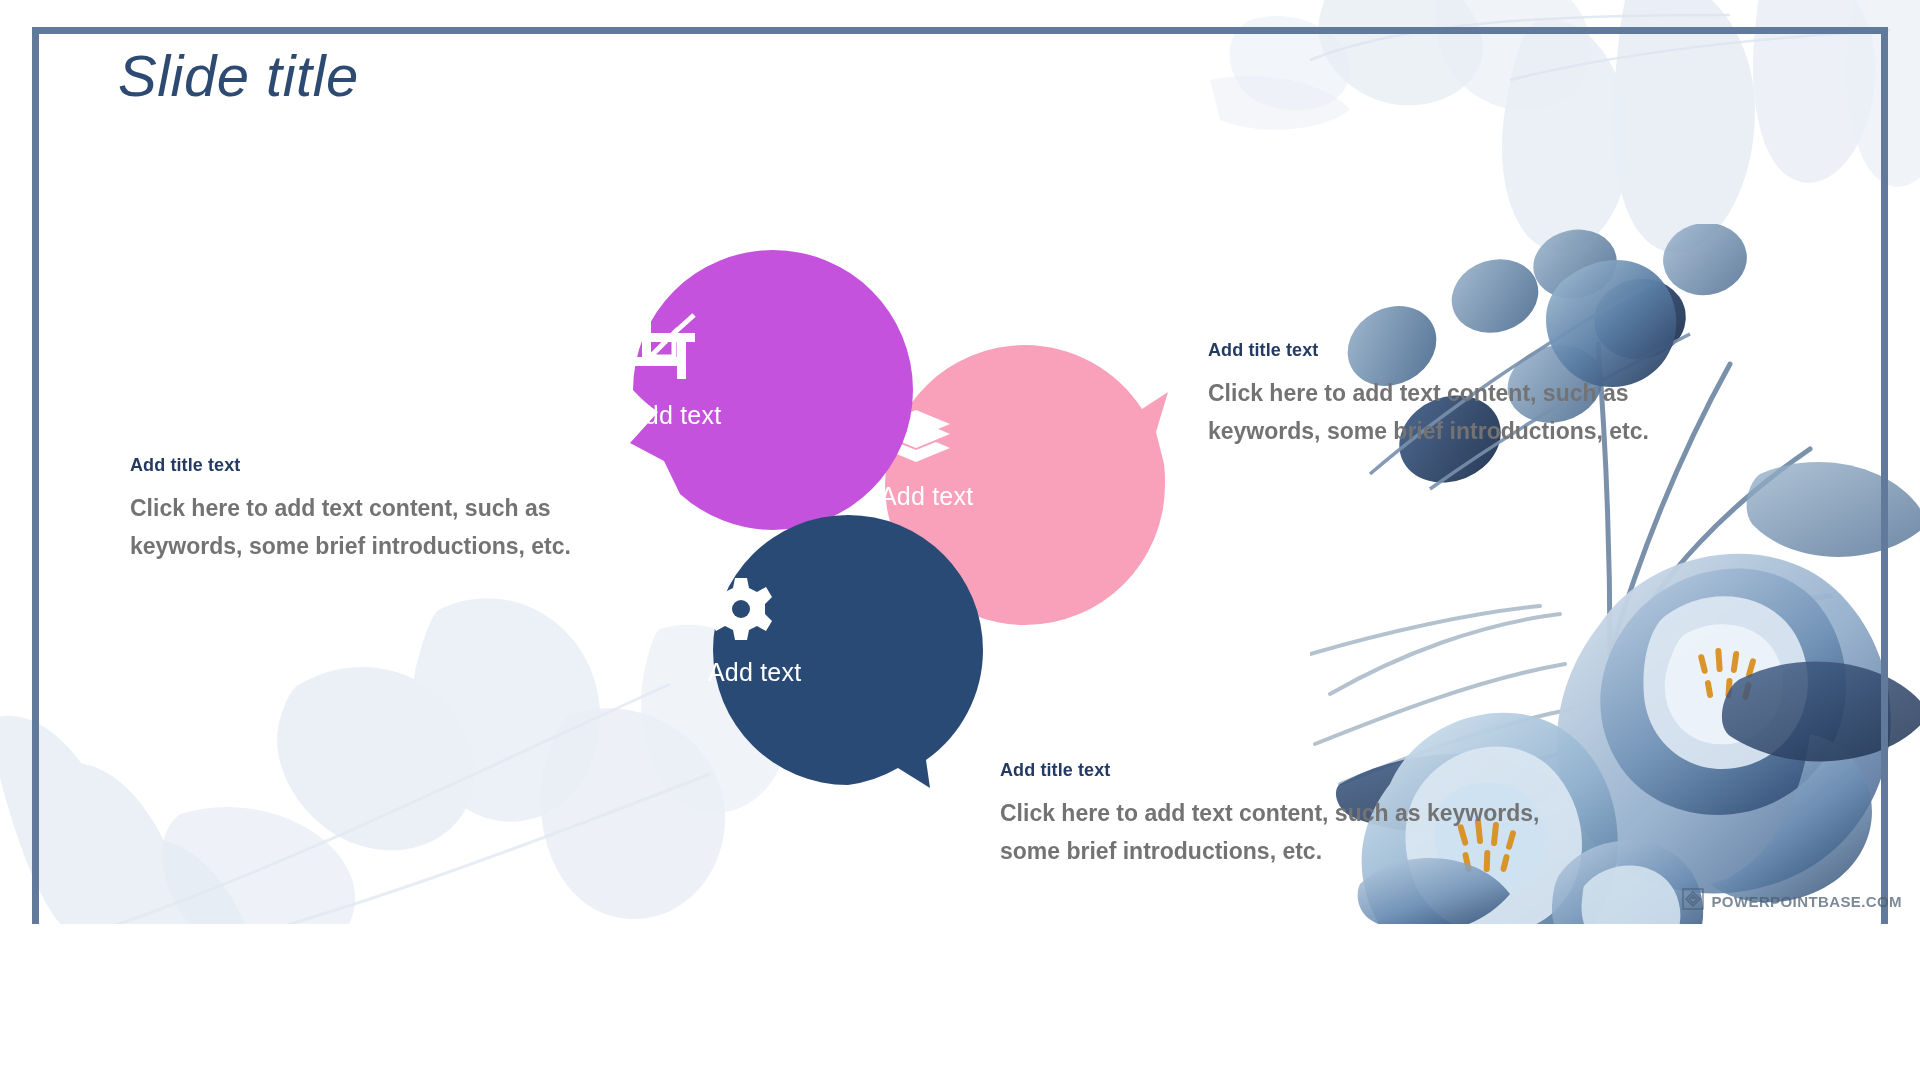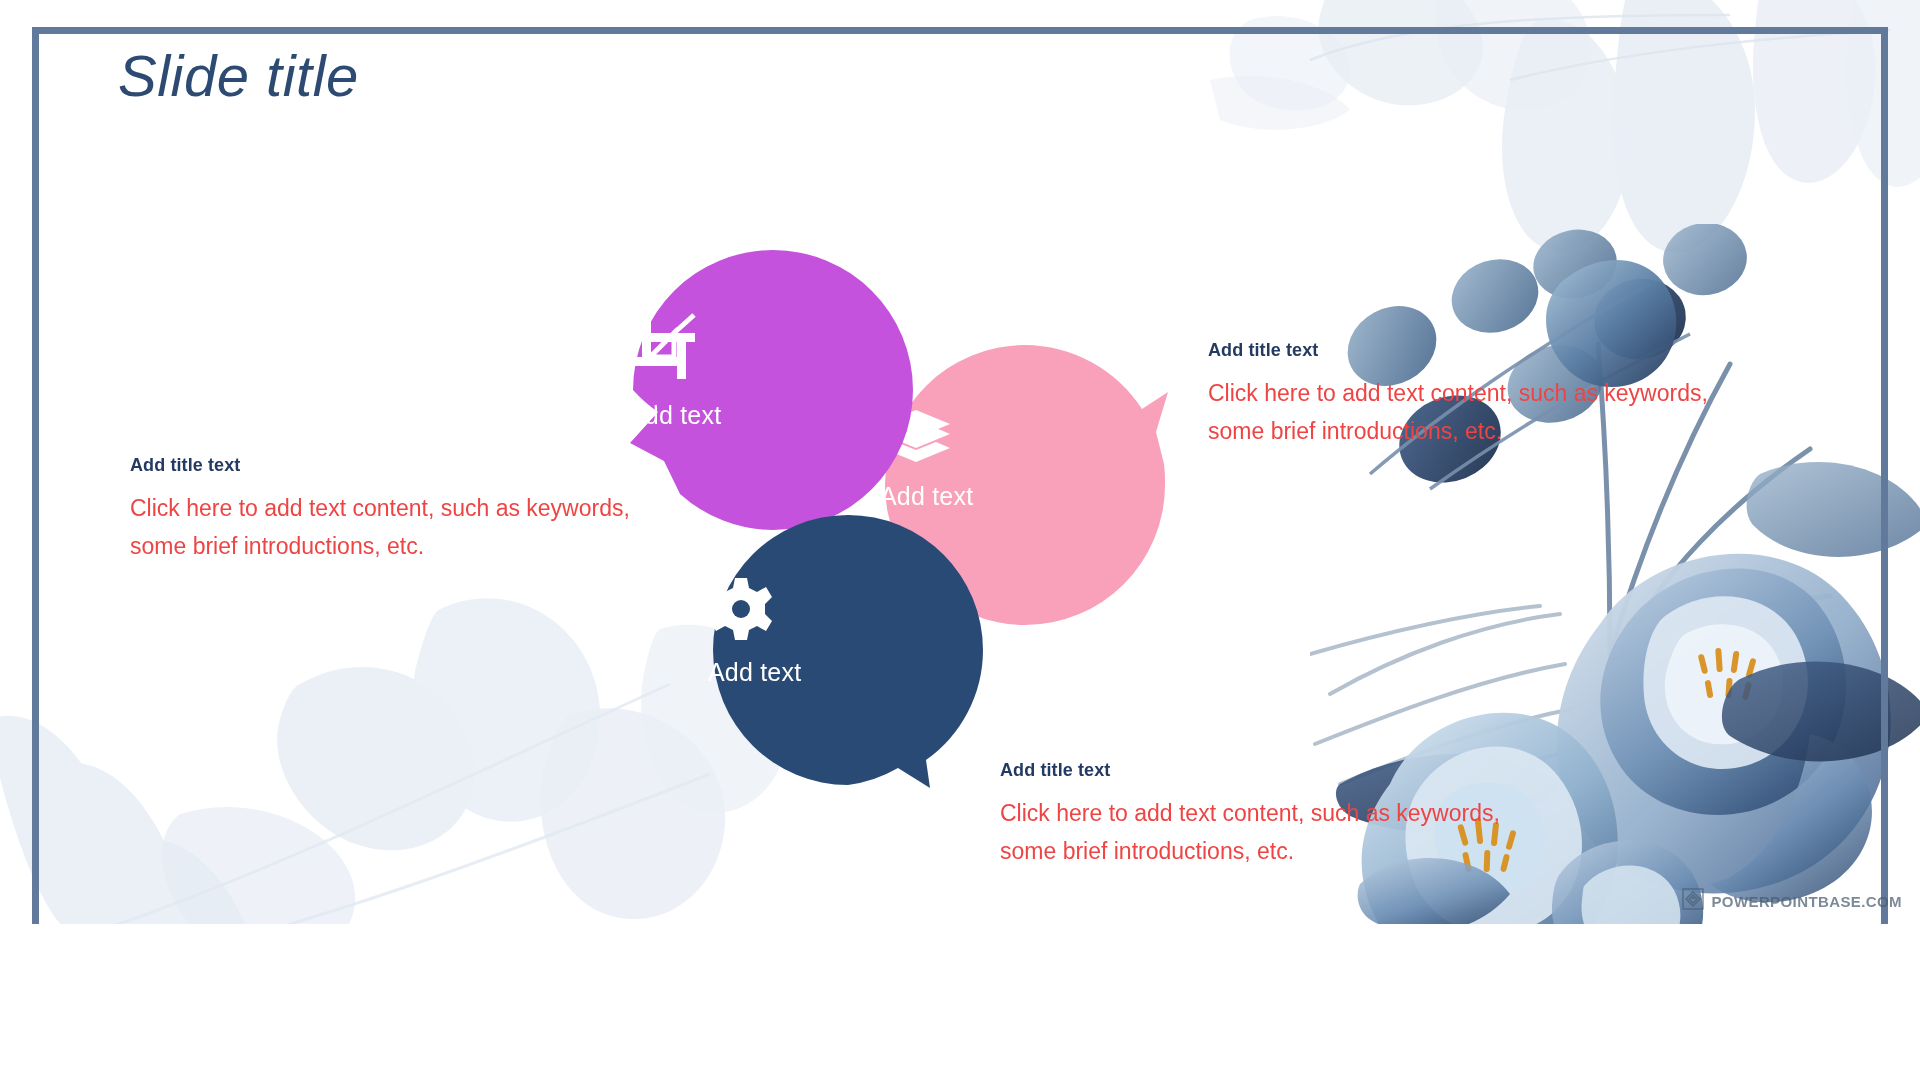--- a/index.html
+++ b/index.html
@@ -85,22 +85,22 @@
   }
   .tb-title {
     font-size: 18px;
     font-weight: bold;
     color: #233a63;
     margin: 0 0 14px 0;
     letter-spacing: 0.1px;
   }
   .tb-body {
     font-size: 23px;
-    font-weight: 400;
-    color: #ef4444;
+    font-weight: 700;
+    color: #737373;
     line-height: 1.64;
     margin: 0;
   }
   #text-block-left  { left: 130px;  top: 455px;  width: 530px; }
   #text-block-right { left: 1208px; top: 340px;  width: 530px; }
   #text-block-bottom{ left: 1000px; top: 760px;  width: 560px; }
 
   
   .bubble {
     position: absolute;

